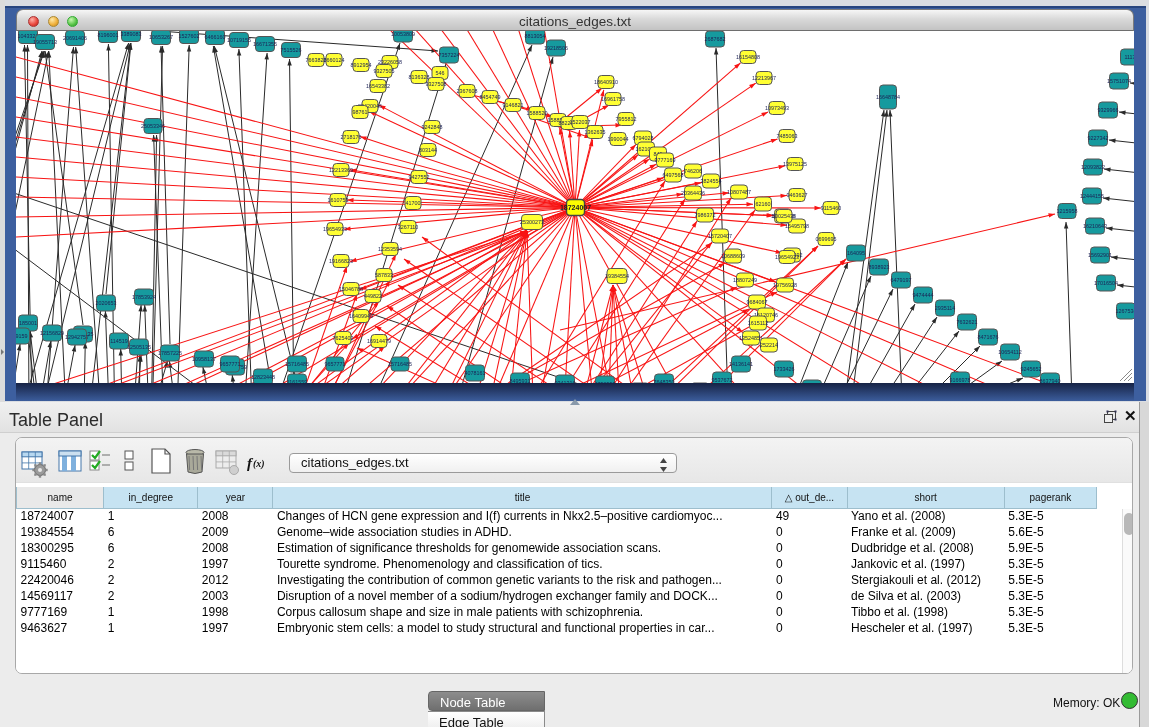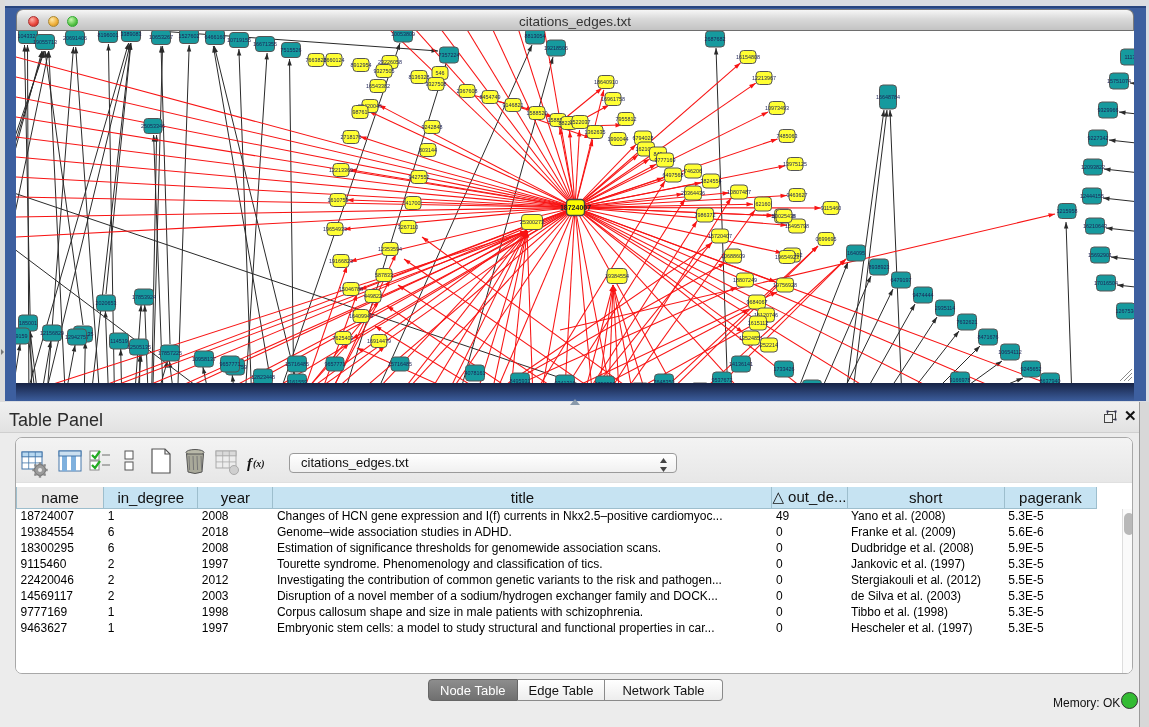--- a/index.html
+++ b/index.html
@@ -29,24 +29,24 @@
 
 #bigbox { position:absolute; left:15px; top:35px; width:1118px; height:237px; background:#ffffff; border:1px solid #a8a8a8; border-radius:7px; overflow:hidden; }
 #toolstrip { position:absolute; left:0; top:0; width:1118px; height:45px; background:linear-gradient(#f3f3f3,#e7e7e7); border-bottom:1px solid #e0e0e0; }
 #toolbar { position:absolute; left:-16px; top:-4px; width:280px; height:48px; }
 #dropdown { position:absolute; left:273px; top:15px; width:388px; height:20px; background:linear-gradient(#ffffff,#f0f0f0);
   border:1px solid #9a9a9a; border-radius:4px; font-size:13px; color:#111; line-height:18px; padding-left:11px; }
 #dropdown .arr { position:absolute; right:8px; top:3px; }
 
 #tablewrap { position:absolute; left:0px; top:49px; width:1116px; height:190px; background:#fff; }
 table.grid { border-collapse:collapse; table-layout:fixed; width:1081px; font-size:12px; }
-table.grid th { background:#c6e3f2; border:1px solid #9dbecd; border-top:none; font-weight:normal; height:21px; font-size:15px; color:#111; }
+table.grid th { background:#c6e3f2; border:1px solid #9dbecd; border-top:none; font-weight:normal; height:21px; font-size:10px; color:#111; }
 table.grid td { height:16px; padding:0 4px; color:#000; white-space:nowrap; overflow:hidden; }
 
-#tabs { position:absolute; left:428px; top:277px; height:23px; display:flex; }
+#tabs { position:absolute; left:428px; top:289px; height:23px; display:flex;flex-direction:column; }
 .tab { border:1px solid #8a8a8a; background:linear-gradient(#ffffff,#ededed); font-size:13px; color:#111; padding:3px 11px 0 11px; height:22px; }
 .tab.sel { background:linear-gradient(#8d8d8d,#6f6f6f); color:#fff; border-color:#666; }
 .tab.first { border-radius:4px 0 0 4px; }
 .tab.last { border-radius:0 4px 4px 0; border-left:none;text-align:center; }
 .tab.mid { border-left:none; }
 #memline { position:absolute; left:0; top:286px; width:1149px; height:39px; }
 #memline .m { position:absolute; left:1053px; top:8px; font-size:12px; color:#111; }
 #memline .dot { position:absolute; left:1121px; top:4px; width:17px; height:17px; border-radius:50%; background:#33bb33; border:1.5px solid #333; }
 </style>
 </head>
@@ -885,25 +885,25 @@
                 <td>1</td>
                 <td>2008</td>
                 <td>Changes of HCN gene expression and I(f) currents in Nkx2.5–positive cardiomyoc...</td>
                 <td>49</td>
                 <td>Yano et al. (2008)</td>
                 <td>5.3E-5</td>
               </tr>
       <tr>
                 <td>19384554</td>
                 <td>6</td>
-                <td>2018</td>
+                <td>2009</td>
                 <td>Genome–wide association studies in ADHD.</td>
                 <td>0</td>
                 <td>Franke et al. (2009)</td>
-                <td>5.6E-6</td>
+                <td>5.6E-5</td>
               </tr>
       <tr>
                 <td>18300295</td>
                 <td>6</td>
                 <td>2008</td>
                 <td>Estimation of significance thresholds for genomewide association scans.</td>
                 <td>0</td>
                 <td>Dudbridge et al. (2008)</td>
                 <td>5.9E-5</td>
               </tr>

